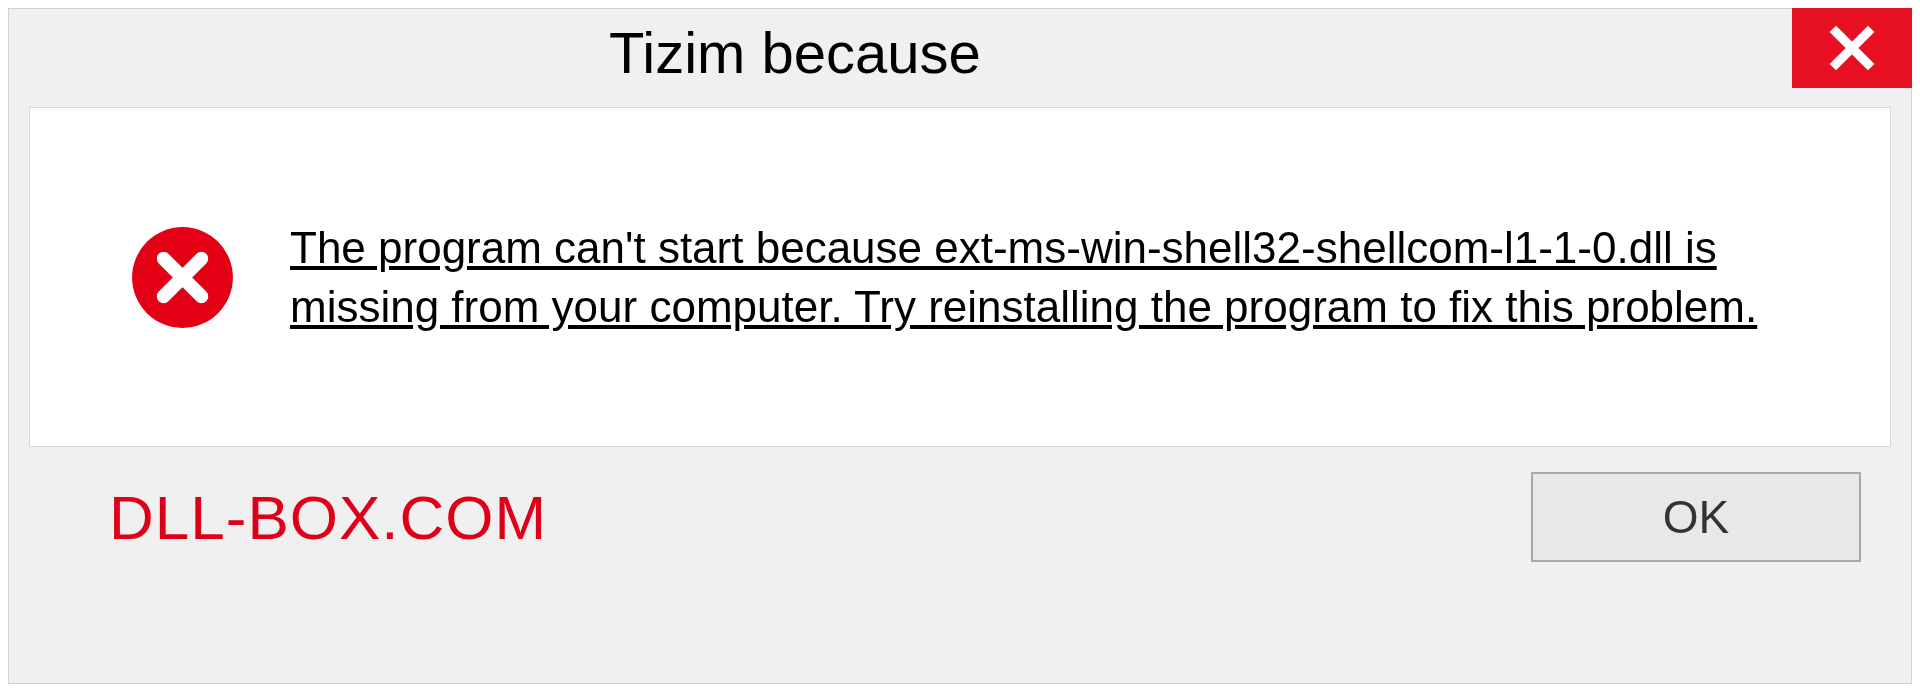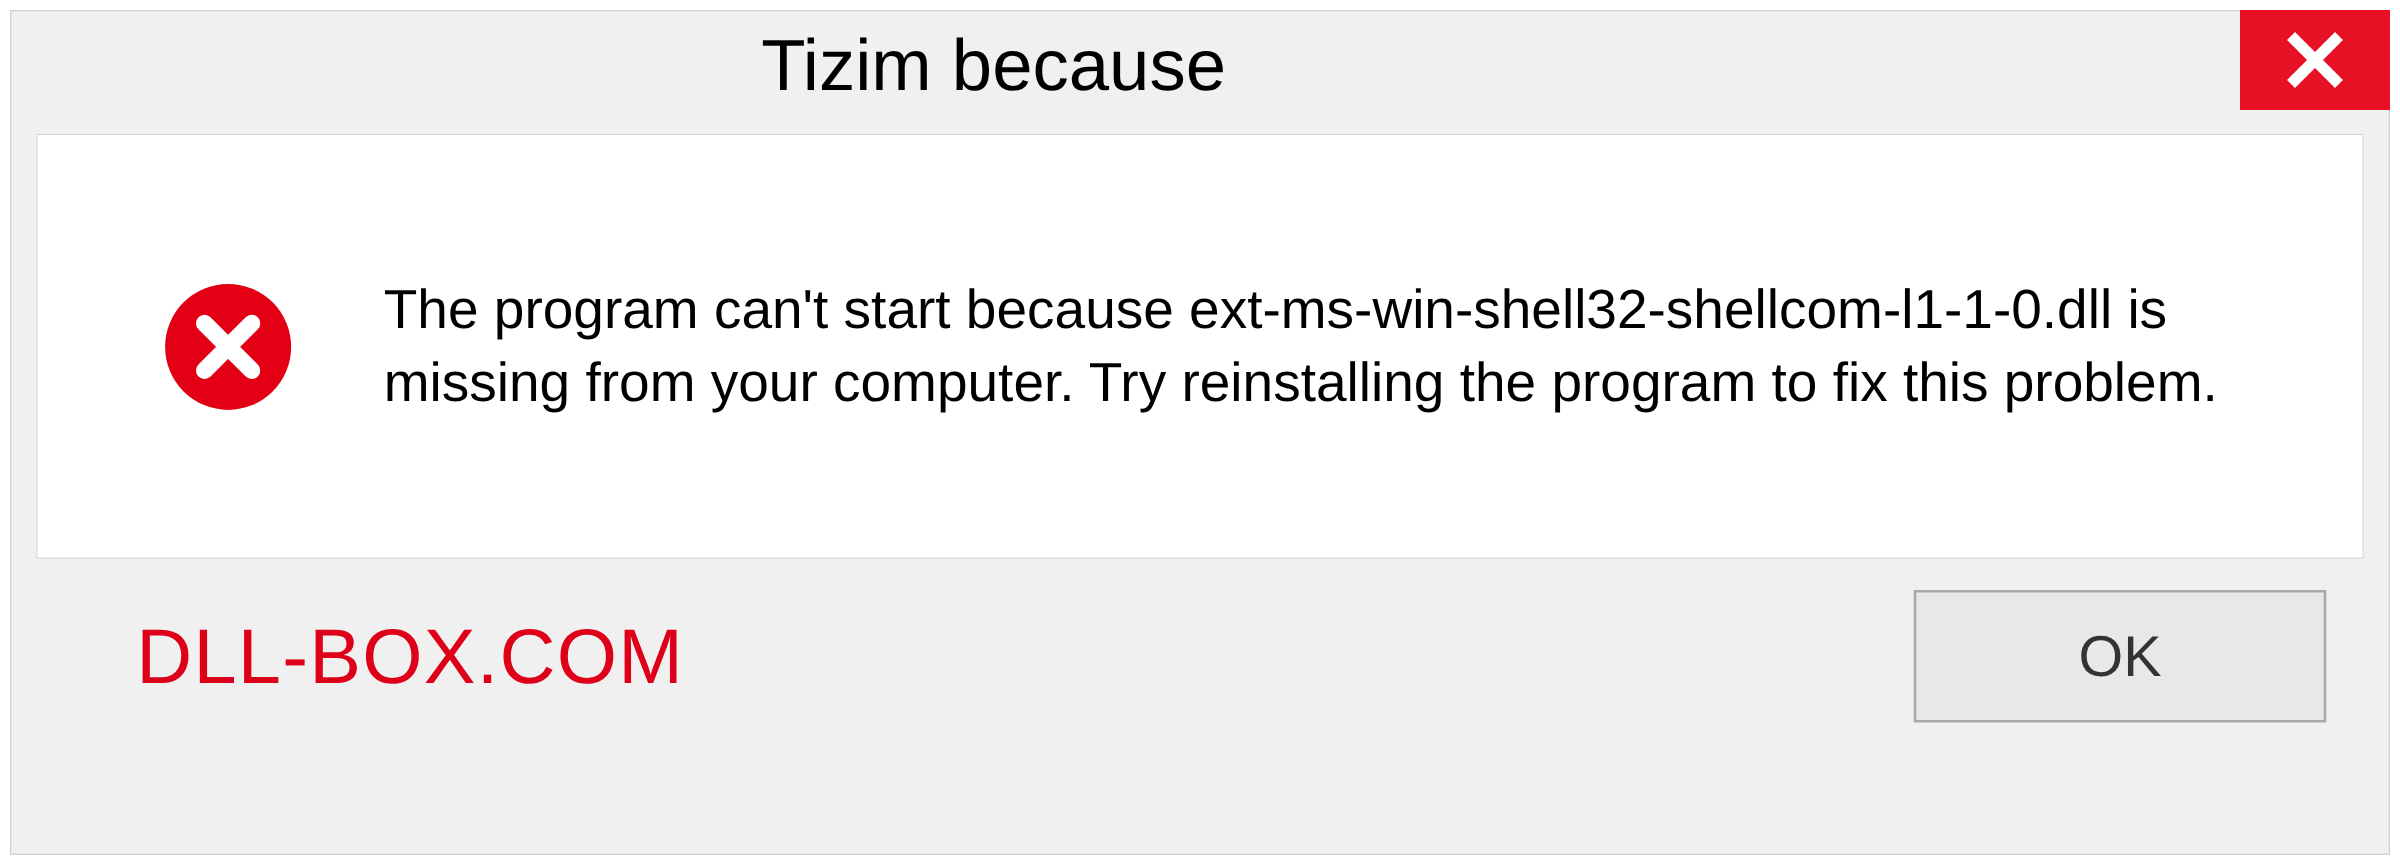--- a/index.html
+++ b/index.html
@@ -54,22 +54,23 @@
       width: 48px;
       height: 48px;
     }
     .content-panel {
       margin: 8px 20px 20px 20px;
       background: #ffffff;
       border: 1px solid #d8d8d8;
       padding: 75px 60px 75px 100px;
       display: flex;
       align-items: center;
-      gap: 72px;
+      gap: 55px;
       min-height: 340px;
+      text-decoration: underline;
     }
     .error-icon {
       flex-shrink: 0;
       width: 105px;
       height: 105px;
     }
     .error-icon svg {
       width: 100%;
       height: 100%;
     }
@@ -89,21 +90,21 @@
     }
     .watermark {
       font-size: 62px;
       font-weight: 400;
       color: #dd0018;
       letter-spacing: 1px;
       font-family: Arial, sans-serif;
     }
     .ok-button {
       width: 330px;
-      height: 106px;
+      height: 90px;
       background: #e8e8e8;
       border: 2px solid #a8a8a8;
       font-size: 46px;
       color: #333333;
       cursor: pointer;
       display: flex;
       align-items: center;
       justify-content: center;
       font-family: "Segoe UI", Arial, sans-serif;
     }

